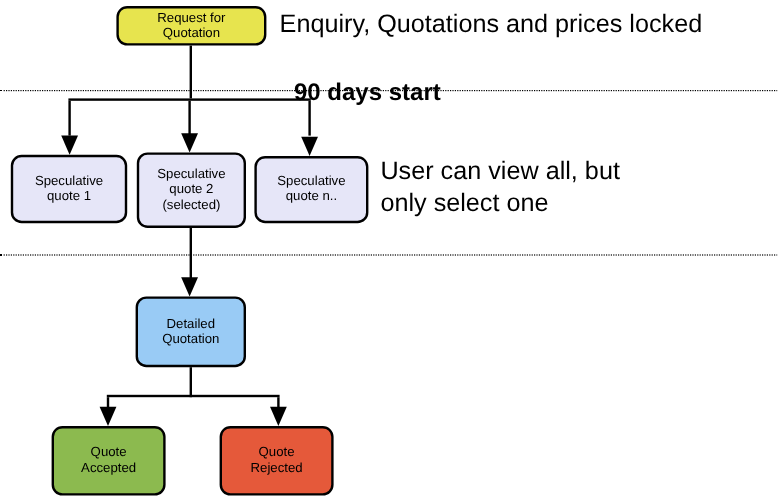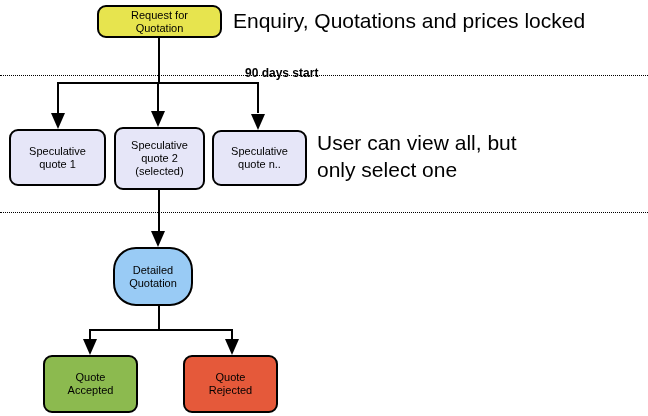--- a/index.html
+++ b/index.html
@@ -52,21 +52,21 @@
   .dotted-line {
     position: absolute;
     left: 0;
     width: 648px;
     height: 0;
     border-top: 1px dotted #000000;
     z-index: 1;
   }
   .milestone-label {
     position: absolute;
-    font-size: 12px;
+    font-size: 20px;
     font-weight: bold;
     color: #000000;
     white-space: nowrap;
     z-index: 2;
   }
   .annotation {
     position: absolute;
     font-size: 21px;
     line-height: 27px;
     color: #000000;
@@ -121,21 +121,21 @@
     <span class="node-label">Speculative
 quote 2
 (selected)</span>
   </div>
 
   <div class="node" style="left: 212px; top: 130px; width: 95px; height: 56px; background-color: rgb(230, 230, 248);">
     <span class="node-label">Speculative
 quote n..</span>
   </div>
 
-  <div class="node" style="left: 113px; top: 247px; width: 80px; height: 59px; background-color: rgb(153, 203, 245); border-radius: 23px;">
+  <div class="node" style="left: 113px; top: 247px; width: 92px; height: 59px; background-color: rgb(153, 203, 245);">
     <span class="node-label">Detailed
 Quotation</span>
   </div>
 
   <div class="node" style="left: 43px; top: 355px; width: 95px; height: 58px; background-color: rgb(140, 186, 79);">
     <span class="node-label">Quote
 Accepted</span>
   </div>
 
   <div class="node" style="left: 183px; top: 355px; width: 95px; height: 58px; background-color: rgb(229, 89, 58);">

